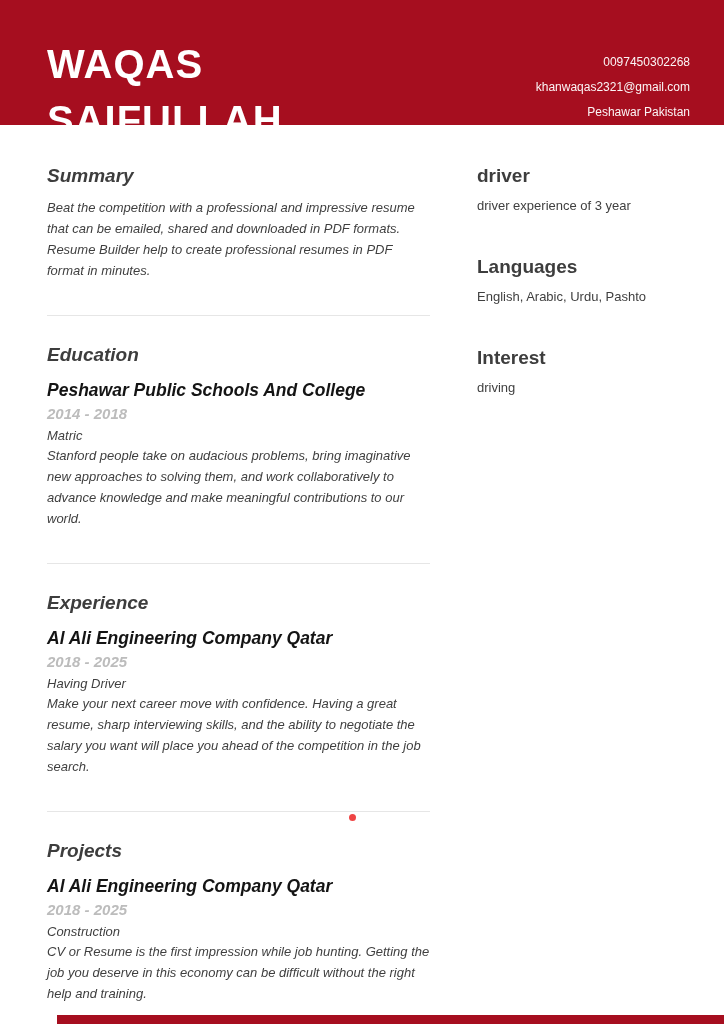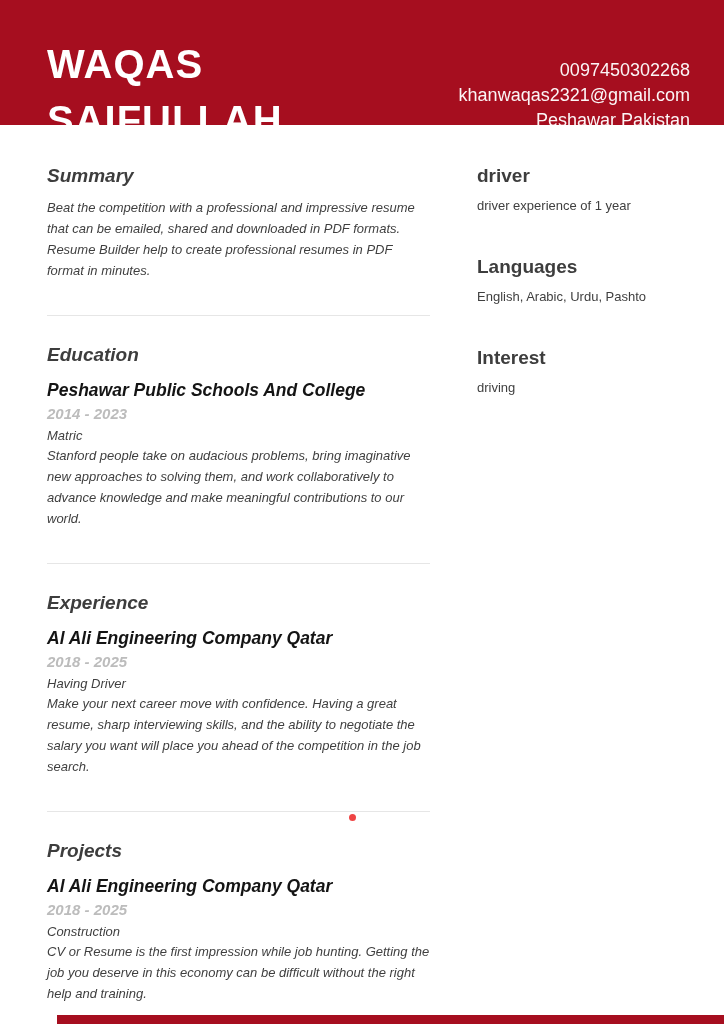--- a/index.html
+++ b/index.html
@@ -26,23 +26,23 @@
     color:#ffffff;
     font-size:40px;
     font-weight:700;
     line-height:56px;
     letter-spacing:1px;
     margin-top:6px;
   }
   .contact {
     text-align:right;
     color:rgba(255,255,255,0.96);
-    font-size:18px;
+    font-size:12px;
     line-height:25px;
-    margin-top:28px;
+    margin-top:20px;
   }
 
   
   .content {
     display:flex;
     padding:40px 34px 0 47px;
   }
   .col-left  { width:383px; flex:0 0 383px; }
   .col-right { margin-left:47px; flex:1; }
 
@@ -137,21 +137,21 @@
       <div class="section-title">Summary</div>
       <div class="para">Beat the competition with a professional and impressive resume that can be emailed, shared and downloaded in PDF formats. Resume Builder help to create professional resumes in PDF format in minutes.</div>
     </div>
 
     <hr class="divider">
 
     <div class="section">
       <div class="section-title">Education</div>
       <div>
         <div class="entry-title">Peshawar Public Schools And College</div>
-        <div class="entry-dates">2014 - 2023</div>
+        <div class="entry-dates">2014 - 2018</div>
         <div class="entry-role">Matric</div>
         <div class="entry-desc">Stanford people take on audacious problems, bring imaginative new approaches to solving them, and work collaboratively to advance knowledge and make meaningful contributions to our world.</div>
       </div>
     </div>
 
     <hr class="divider">
 
     <div class="section">
       <div class="section-title">Experience</div>
       <div>
@@ -174,21 +174,21 @@
         <div class="entry-desc">CV or Resume is the first impression while job hunting. Getting the job you deserve in this economy can be difficult without the right help and training.</div>
       </div>
     </div>
 
   </div>
 
   <div class="col-right">
 
     <div class="side-section">
       <div class="side-title">driver</div>
-      <div class="side-text">driver experience of 1 year</div>
+      <div class="side-text">driver experience of 3 year</div>
     </div>
 
     <div class="side-section">
       <div class="side-title">Languages</div>
       <div class="side-text">English, Arabic, Urdu, Pashto</div>
     </div>
 
     <div class="side-section">
       <div class="side-title">Interest</div>
       <div class="side-text">driving</div>

